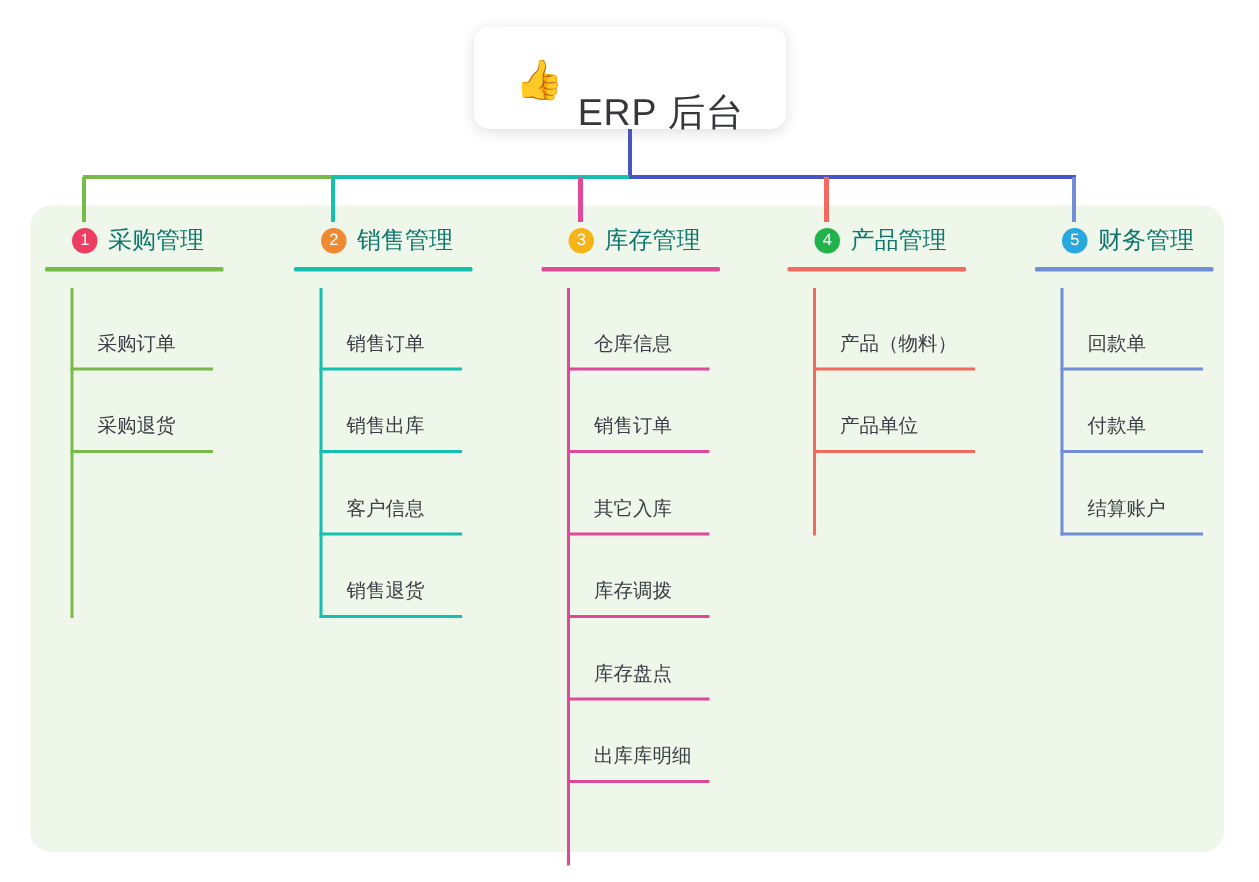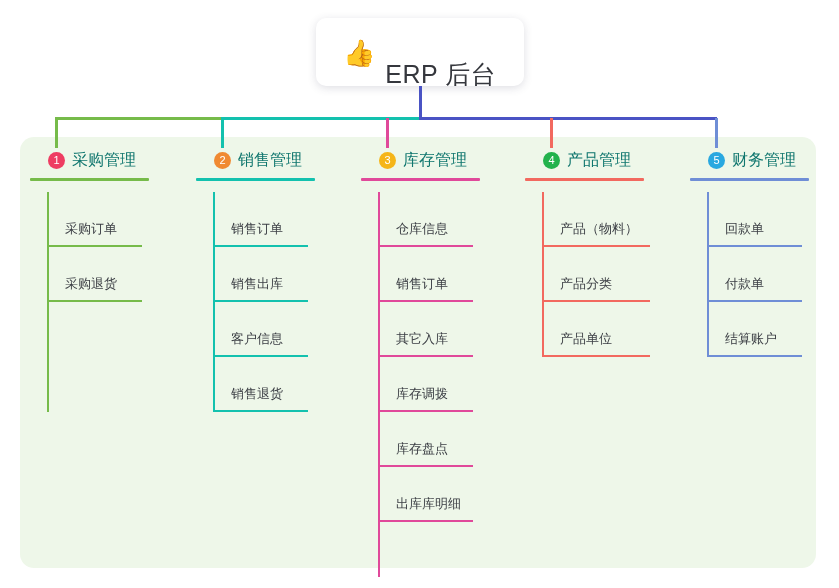--- a/index.html
+++ b/index.html
@@ -241,24 +241,20 @@
           <span class="col-title">产品管理</span>
         </div>
         <div class="col-rule" style="width: 119px; background: rgb(242, 105, 95);"></div>
         <div class="leafs">
           <div class="spine" style="background: rgb(242, 105, 95); height: 165px;"></div>
           <div class="leaf">
             <span class="leaf-label">产品（物料）</span>
             <div class="leaf-rule" style="width: 108px; background: rgb(242, 105, 95);"></div>
           </div>
           <div class="leaf">
-            <span class="leaf-label">产品分类</span>
-            <div class="leaf-rule" style="width: 108px; background: rgb(242, 105, 95);"></div>
-          </div>
-          <div class="leaf">
             <span class="leaf-label">产品单位</span>
             <div class="leaf-rule" style="width: 108px; background: rgb(242, 105, 95);"></div>
           </div>
         </div>
       </div>
       <div class="column" style="left: 690px;">
         <div class="col-header">
           <span class="badge" style="background: rgb(41, 168, 224);">5</span>
           <span class="col-title">财务管理</span>
         </div>

